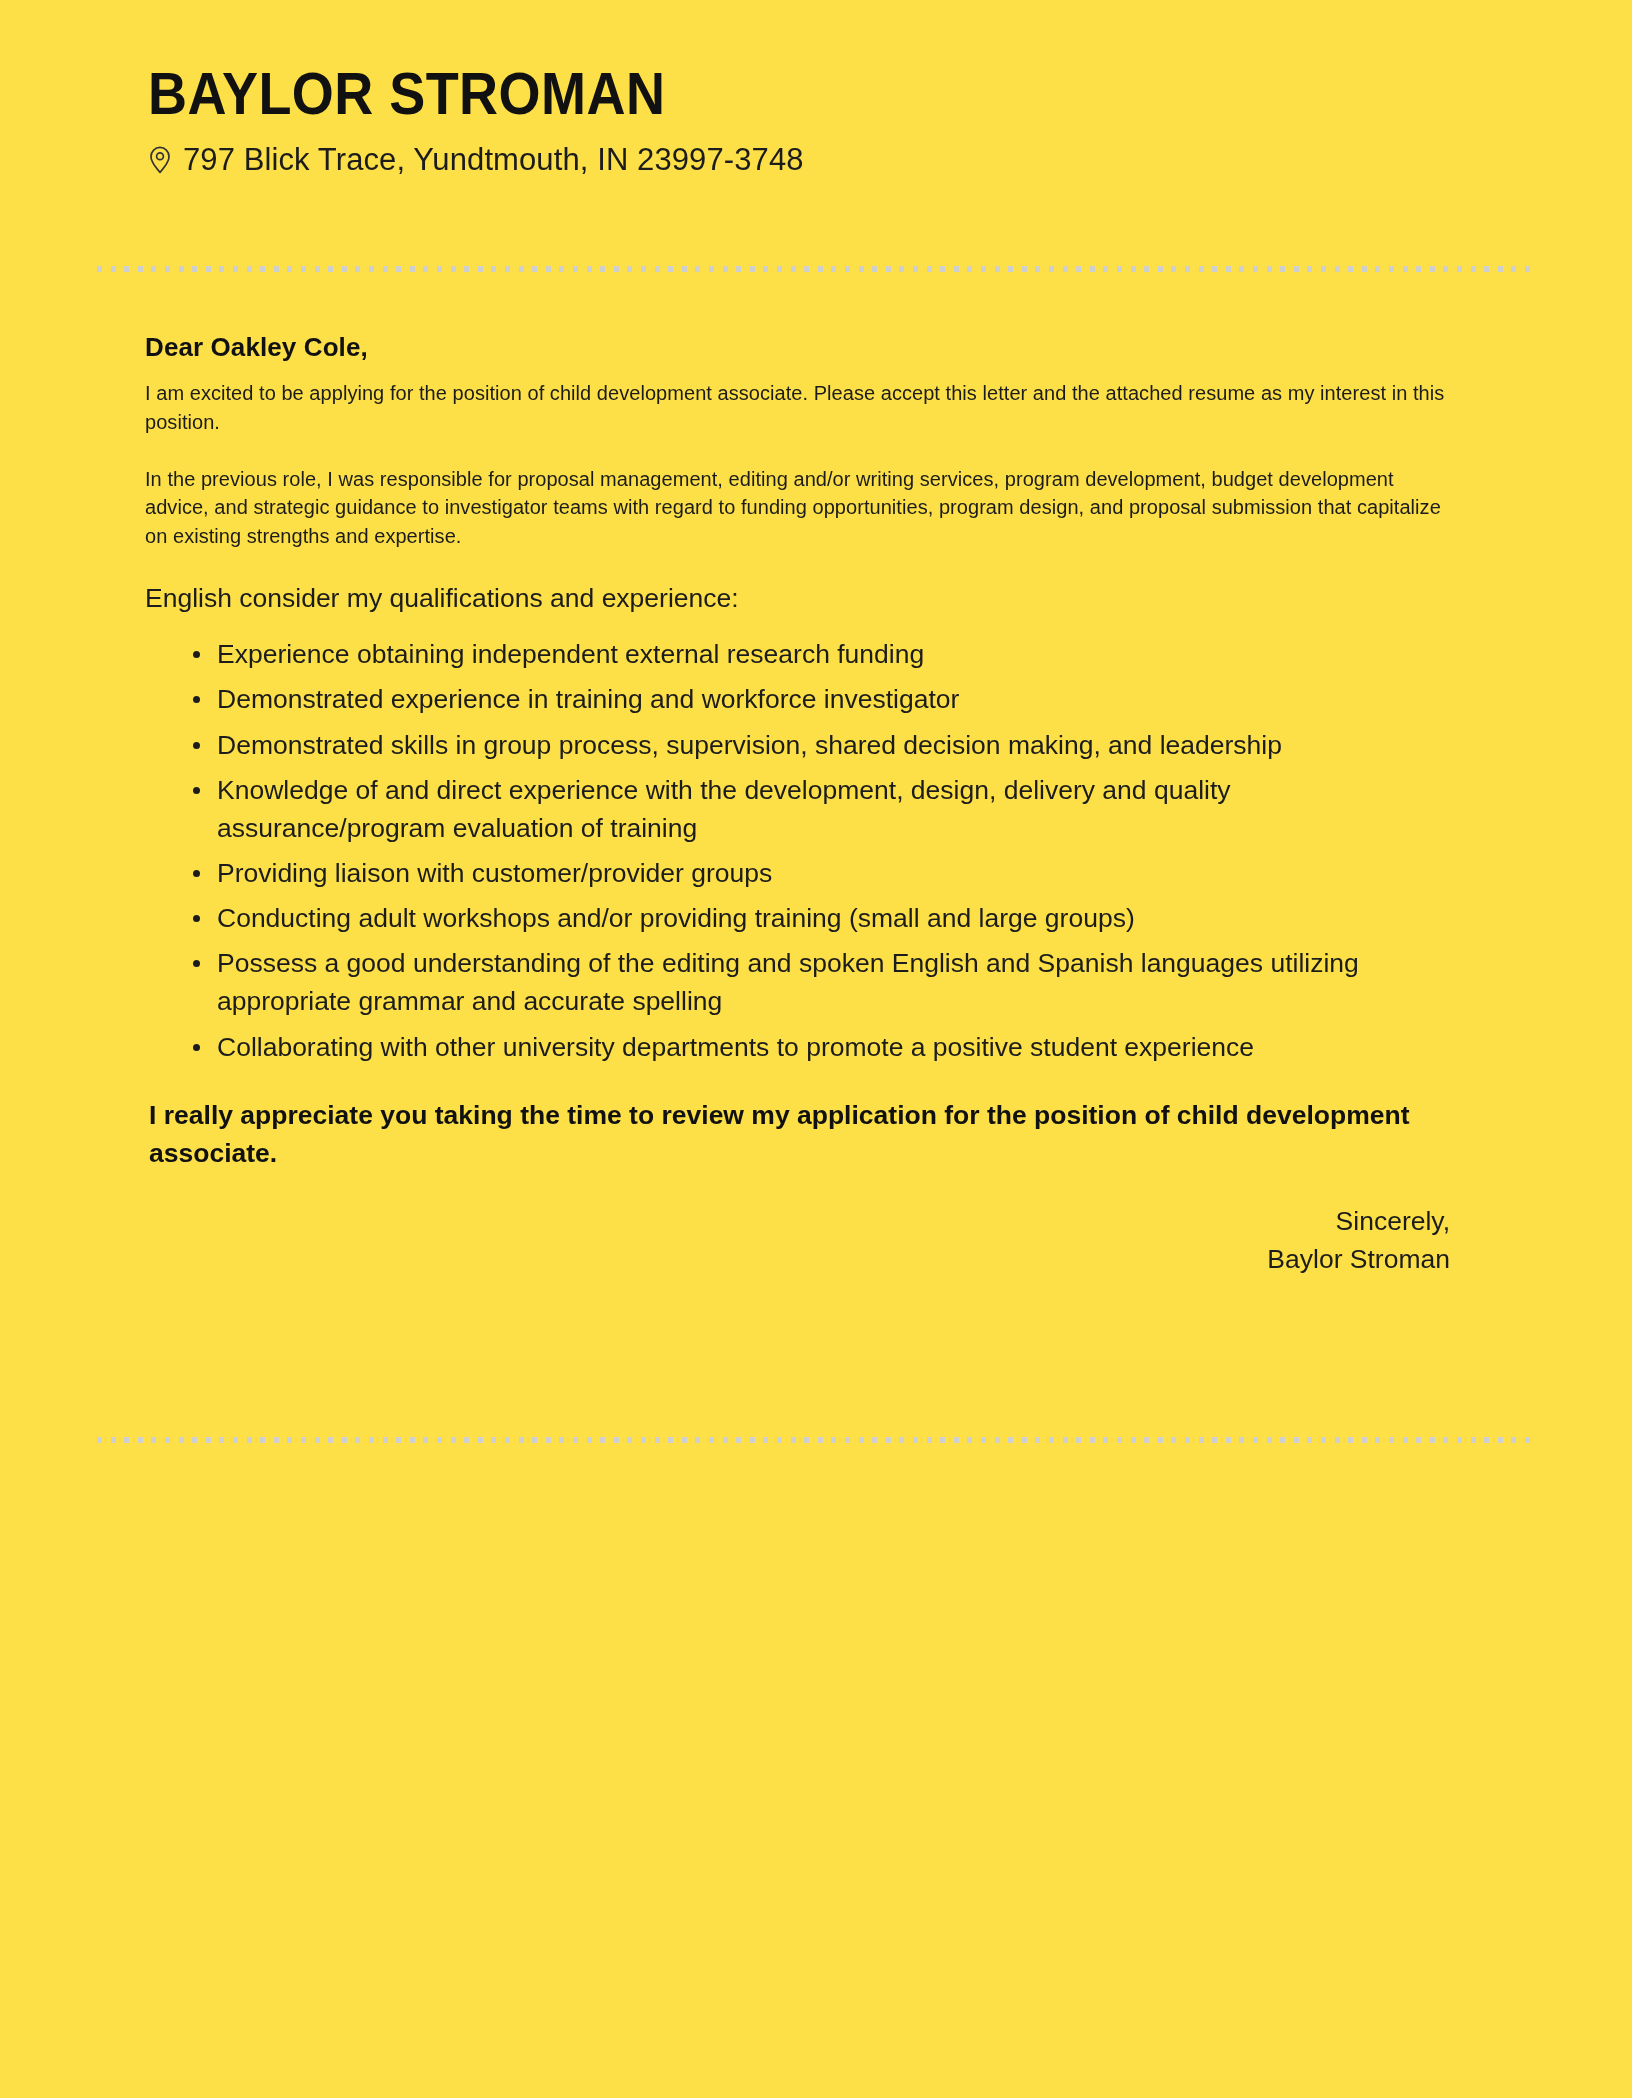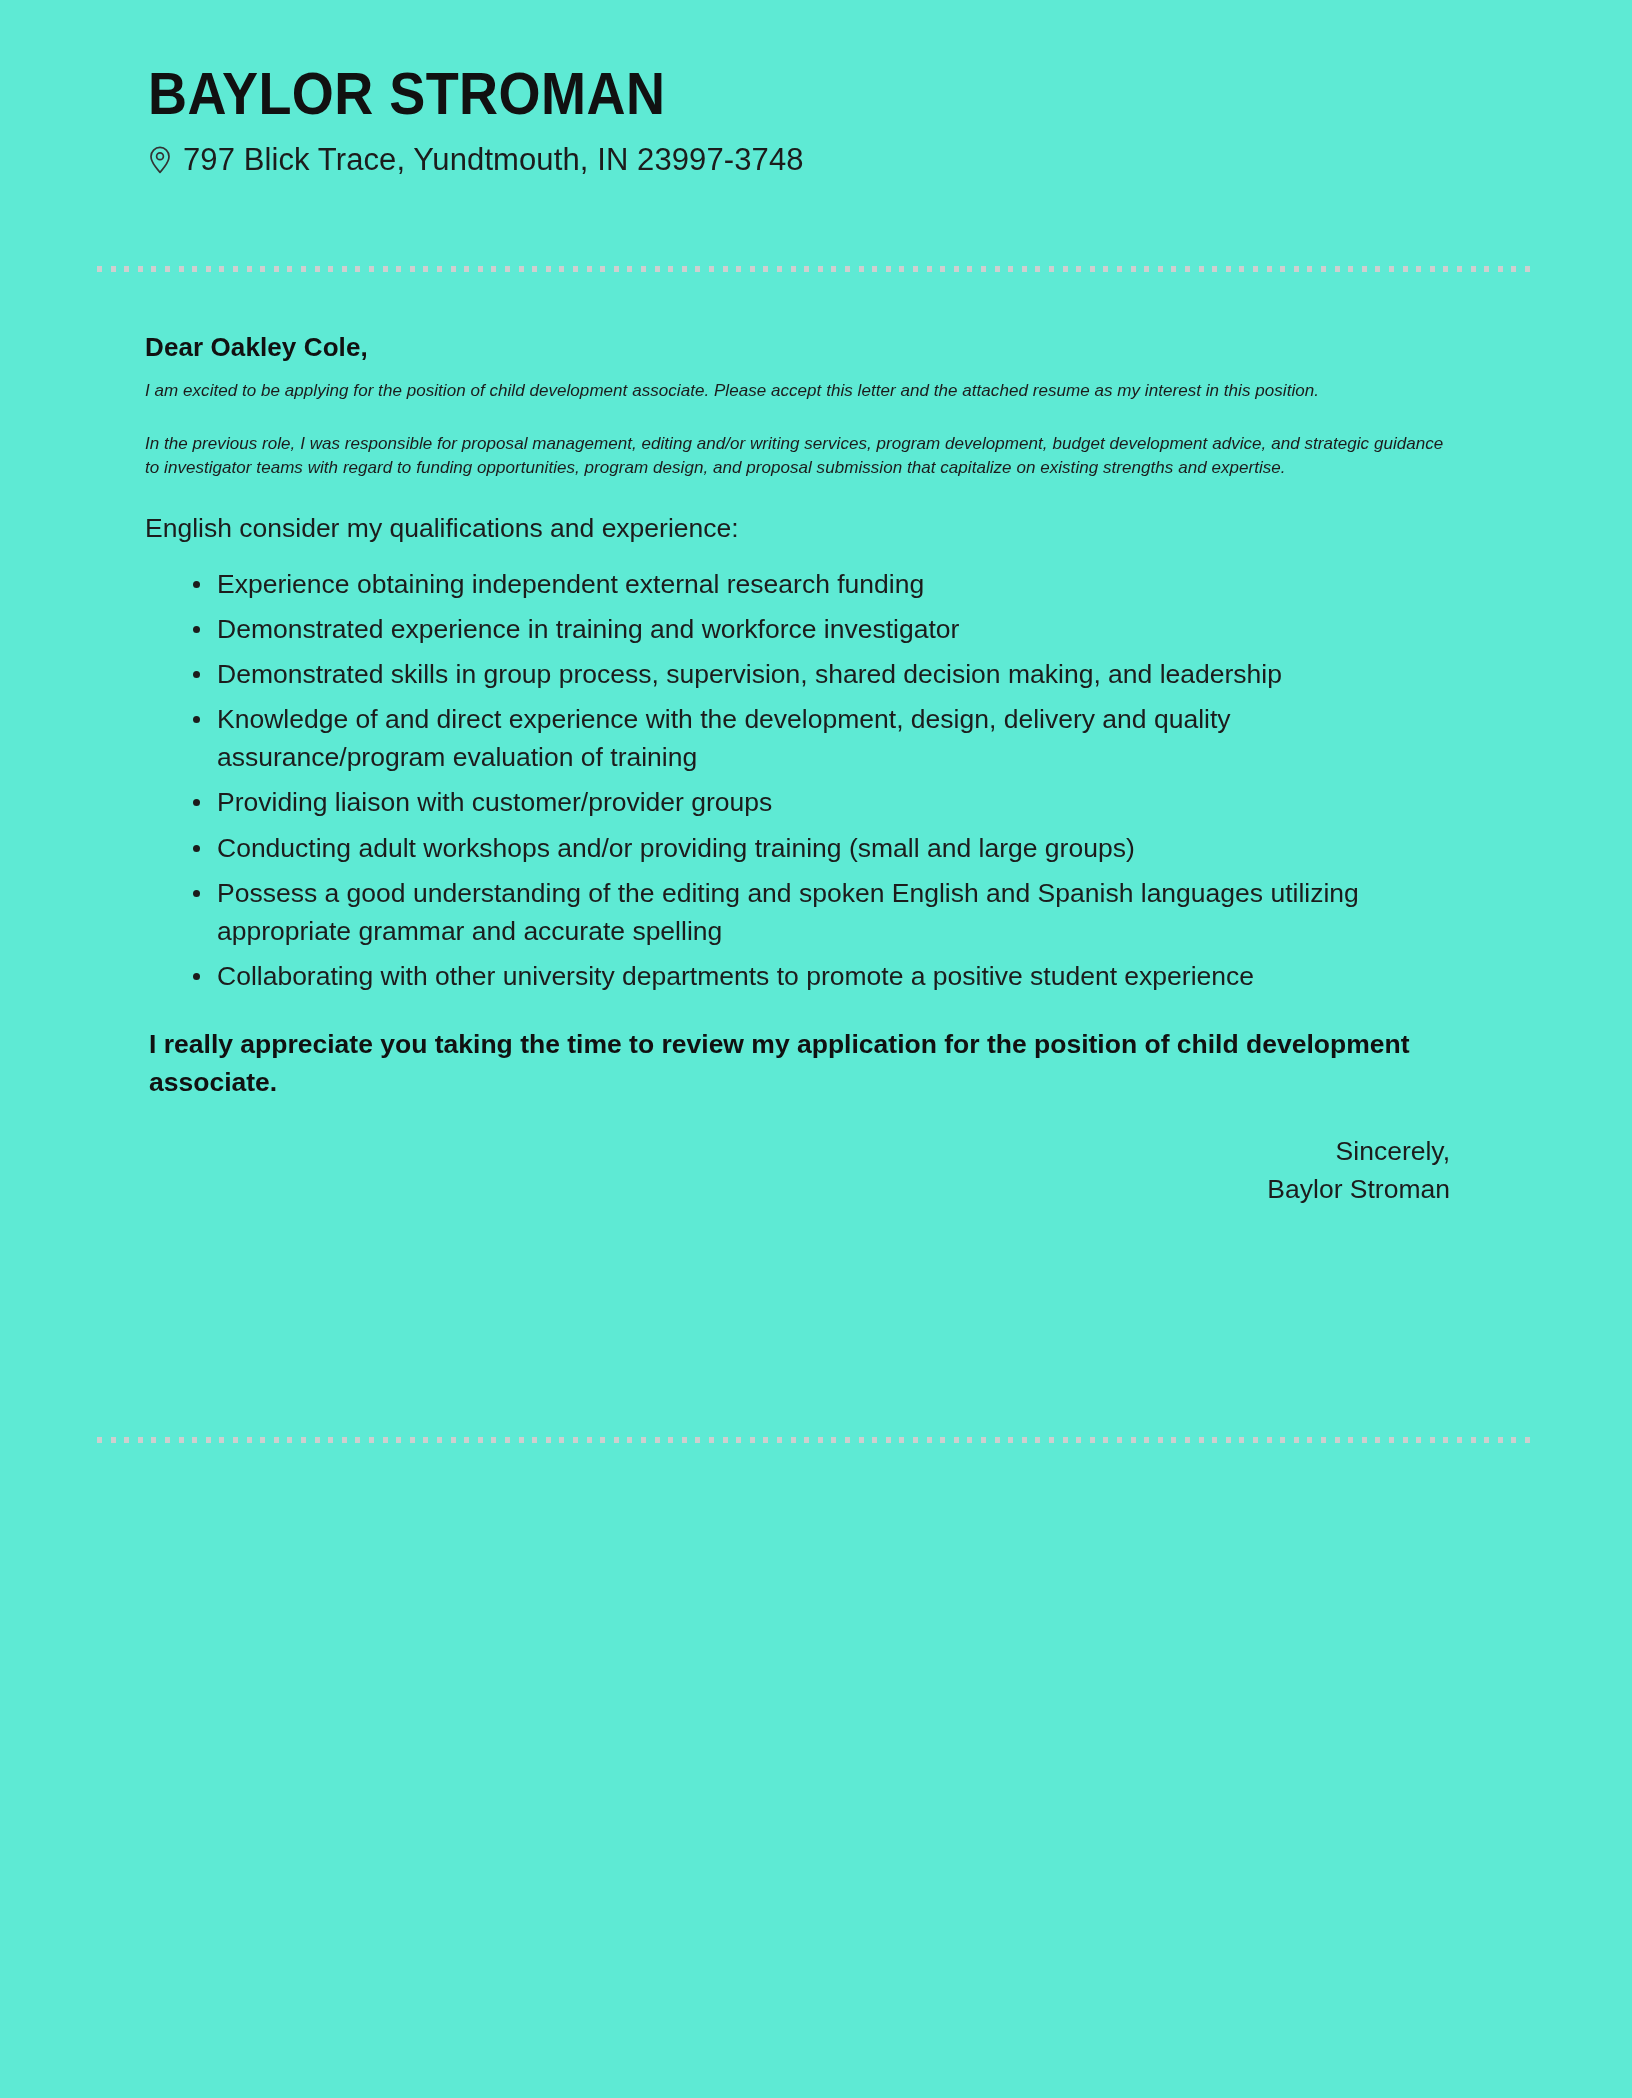--- a/index.html
+++ b/index.html
@@ -13,21 +13,21 @@
     font-family: "Liberation Sans", sans-serif;
     color: #1a1a1a;
     -webkit-font-smoothing: antialiased;
   }
 
   .page {
     position: relative;
     width: 1632px;
     height: 2098px;
     box-sizing: border-box;
-    background: #5eead4;
+    background: #fde047;
   }
 
   
   .header {
     padding: 62px 0 0 148px;
   }
   .full-name {
     font-family: "Liberation Sans Narrow", "Liberation Sans", sans-serif;
     font-size: 60px;
     font-weight: 700;
@@ -91,26 +91,25 @@
   .salutation {
     font-size: 26px;
     font-weight: 700;
     line-height: 1.35;
     color: #111111;
     margin: 0 0 14px 0;
     letter-spacing: 0.1px;
   }
 
   .para {
-    font-size: 17px;
+    font-size: 20px;
     line-height: 1.44;
     color: #1c1c1c;
     margin: 0 0 28px 0;
     letter-spacing: 0.05px;
-    font-style: italic;
   }
 
   .intro-line {
     font-size: 26.5px;
     line-height: 1.44;
     color: #1c1c1c;
     margin: 0 0 18px 0;
   }
 
   .qual-list {

